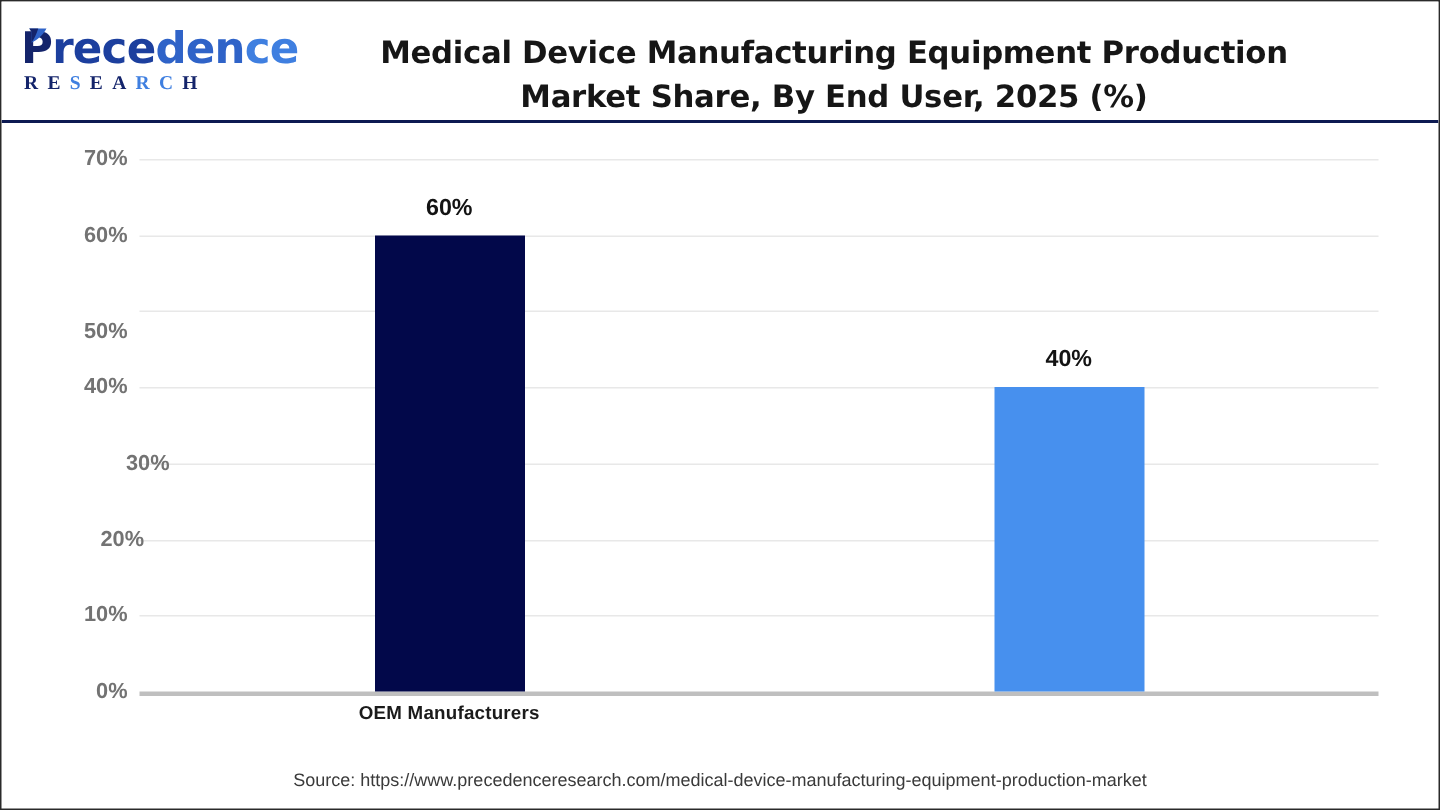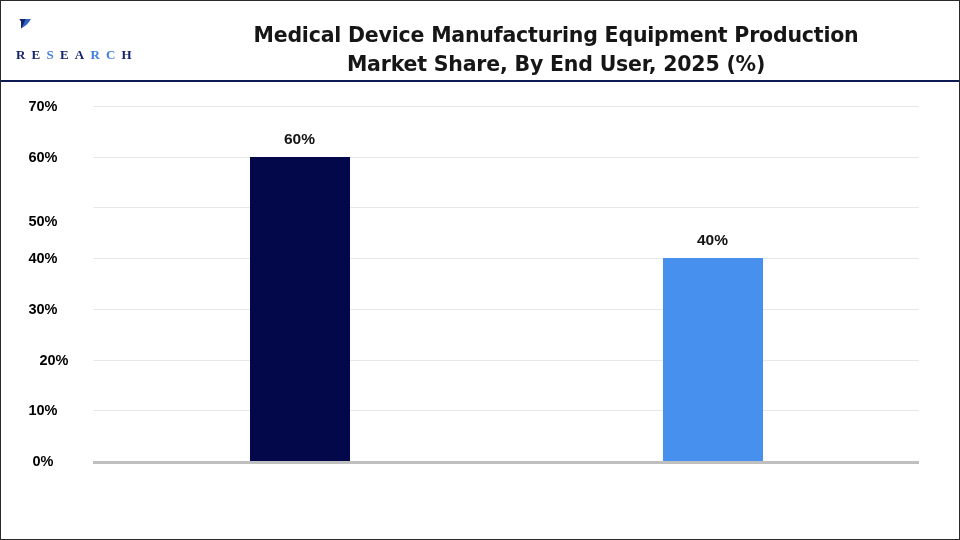--- a/index.html
+++ b/index.html
@@ -119,25 +119,25 @@
     left: 92px;
     top: 379px;
     width: 826px;
     height: 3px;
     background: #bfbfbf;
   }
   .ytick {
     position: absolute;
     left: 0;
     width: 84px;
-    text-align: center;
+    text-align: right;
     font-family: "Liberation Sans", sans-serif;
     font-size: 14.5px;
     font-weight: 700;
-    color: #000000;
+    color: #737373;
     line-height: 14px;
   }
 
   .bar {
     position: absolute;
     bottom: 78px;   
   }
   .bar-label {
     position: absolute;
     text-align: center;
@@ -173,20 +173,21 @@
   }
 </style>
 </head>
 <body>
 
 <div id="figure">
 
   <div id="header">
 
     <div id="logo">
+      <div id="logo-wordmark"><span class="lw1">P</span><span class="lw2">rece</span><span class="lw3">den</span><span class="lw4">ce</span></div>
       <svg id="logo-leaf" viewBox="0 0 15 15">
         <path d="M1.5 1 L13 1 C10.5 5.5 7 8.5 3 10.5 L3 3.2 Z" fill="#2f63c8"></path>
         <path d="M1.5 1 L7.5 1 C6.2 5.0 4.8 8.0 3 10.5 L3 3.2 Z" fill="#14246b"></path>
       </svg>
       <div id="logo-research"><span class="lr-dark">R</span><span class="lr-dark">E</span><span class="lr-blue">S</span><span class="lr-dark">E</span><span class="lr-dark">A</span><span class="lr-blue">R</span><span class="lr-blue">C</span><span class="lr-dark">H</span></div>
     </div>
 
     <div id="title">
       <div>Medical Device Manufacturing Equipment Production</div>
       <div>Market Share, By End User, 2025 (%)</div>
@@ -198,29 +199,31 @@
   <div id="plot">
 
     <div id="axis-line" style="background: rgb(191, 191, 191);"></div>
 
   <div class="ytick" style="top: 372px;">0%</div>
       <div class="gridline" style="top: 328.286px; background: rgb(232, 232, 232);"></div>
       <div class="ytick" style="top: 321.286px;">10%</div>
       <div class="gridline" style="top: 277.571px; background: rgb(232, 232, 232);"></div>
       <div class="ytick" style="top: 270.571px; margin-left: 11px;">20%</div>
       <div class="gridline" style="top: 226.857px; background: rgb(232, 232, 232);"></div>
-      <div class="ytick" style="top: 219.857px;">30%</div>
+      <div class="ytick" style="top: 219.857px; margin-left: 28px;">30%</div>
       <div class="gridline" style="top: 176.143px; background: rgb(232, 232, 232);"></div>
       <div class="ytick" style="top: 169.143px;">40%</div>
       <div class="gridline" style="top: 125.429px; background: rgb(232, 232, 232);"></div>
       <div class="ytick" style="top: 132px;">50%</div>
       <div class="gridline" style="top: 74.7143px; background: rgb(232, 232, 232);"></div>
       <div class="ytick" style="top: 67.7143px;">60%</div>
       <div class="gridline" style="top: 24px; background: rgb(232, 232, 232);"></div>
       <div class="ytick" style="top: 17px;">70%</div>
       <div class="bar" style="left: 248.5px; width: 100px; height: 304.286px; background: rgb(2, 8, 74);"></div>
       <div class="bar-label" style="left: 228.5px; width: 140px; top: 48.7143px;">60%</div>
+      <div class="xtick" style="left: 92px; width: 413px;">OEM Manufacturers</div>
       <div class="bar" style="left: 661.5px; width: 100px; height: 202.857px; background: rgb(71, 144, 238);"></div>
       <div class="bar-label" style="left: 641.5px; width: 140px; top: 150.143px;">40%</div>
     </div>
 
+  <div id="source">Source: https://www.precedenceresearch.com/medical-device-manufacturing-equipment-production-market</div>
 
 </div>
 
 </body></html>

